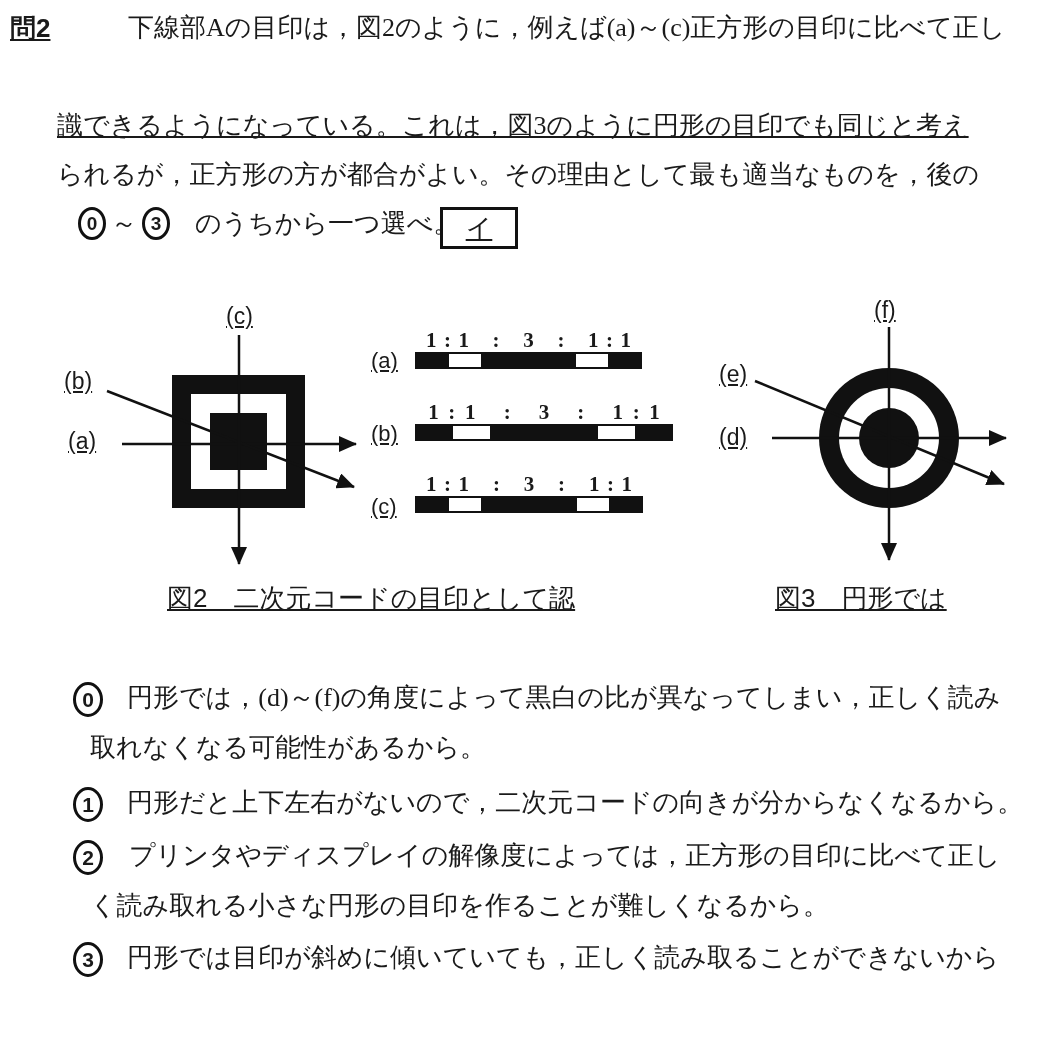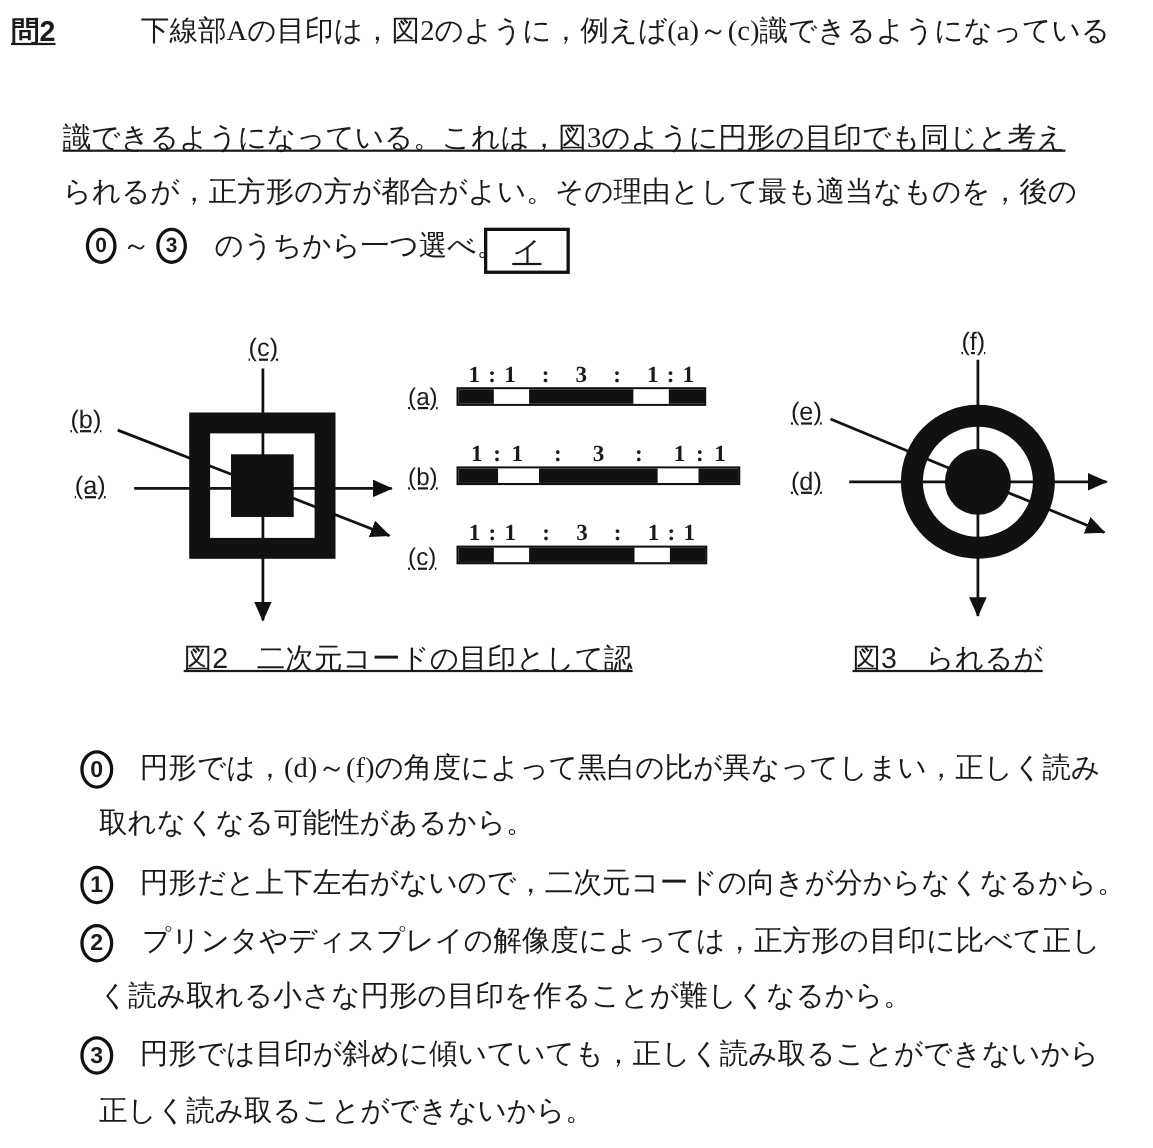--- a/index.html
+++ b/index.html
@@ -66,21 +66,21 @@
   .c1l1{left:127px; top:788px;text-align:right;}
   .c2l1{left:129px; top:841px;} .c2l2{left:90px; top:891px;}
   .c3l1{left:127px; top:943px;} .c3l2{left:90px; top:995px;}
 </style>
 </head>
 <body>
 
 <div id="page">
 
   <div class="abs q-num gothic">問2</div>
-  <div class="abs serif-line q-l1">下線部Aの目印は，図2のように，例えば(a)～(c)識できるようになっている</div>
+  <div class="abs serif-line q-l1">下線部Aの目印は，図2のように，例えば(a)～(c)正方形の目印に比べて正し</div>
   <div class="abs serif-line q-l3">識できるようになっている。これは，図3のように円形の目印でも同じと考え</div>
   <div class="abs serif-line q-l4">られるが，正方形の方が都合がよい。その理由として最も適当なものを，後の</div>
 
   <div class="abs q-l5">
     <span class="circled-num">0</span>
     <span>～</span>
     <span class="circled-num">3</span>
     <span class="sel-text">のうちから一つ選べ。</span>
   </div>
   <div class="abs answer-box gothic">
@@ -179,30 +179,29 @@
       <line x1="122" y1="444" x2="356" y2="444" marker-end="url(#ah)"></line>
       <line x1="107" y1="391" x2="354" y2="487" marker-end="url(#ah)"></line>
       <line x1="239" y1="335" x2="239" y2="564" marker-end="url(#ah)"></line>
       <line x1="772" y1="438" x2="1006" y2="438" marker-end="url(#ah)"></line>
       <line x1="755" y1="381" x2="1004" y2="484" marker-end="url(#ah)"></line>
       <line x1="889" y1="327" x2="889" y2="560" marker-end="url(#ah)"></line>
     </g>
   </svg>
 
   <div class="abs caption gothic cap2">図2　二次元コードの目印として認</div>
-  <div class="abs caption gothic cap3">図3　られるが</div>
+  <div class="abs caption gothic cap3">図3　円形では</div>
 
   <span class="abs circled-num choice-circle cc0">0</span>
   <div class="abs serif-line c0l1">円形では，(d)～(f)の角度によって黒白の比が異なってしまい，正しく読み</div>
   <div class="abs serif-line c0l2">取れなくなる可能性があるから。</div>
 
   <span class="abs circled-num choice-circle cc1">1</span>
   <div class="abs serif-line c1l1">円形だと上下左右がないので，二次元コードの向きが分からなくなるから。</div>
 
   <span class="abs circled-num choice-circle cc2">2</span>
   <div class="abs serif-line c2l1">プリンタやディスプレイの解像度によっては，正方形の目印に比べて正し</div>
   <div class="abs serif-line c2l2">く読み取れる小さな円形の目印を作ることが難しくなるから。</div>
 
   <span class="abs circled-num choice-circle cc3">3</span>
   <div class="abs serif-line c3l1">円形では目印が斜めに傾いていても，正しく読み取ることができないから</div>
-  <div class="abs serif-line c3l2">正しく読み取ることができないから。</div>
 
 </div>
 
 </body></html>

